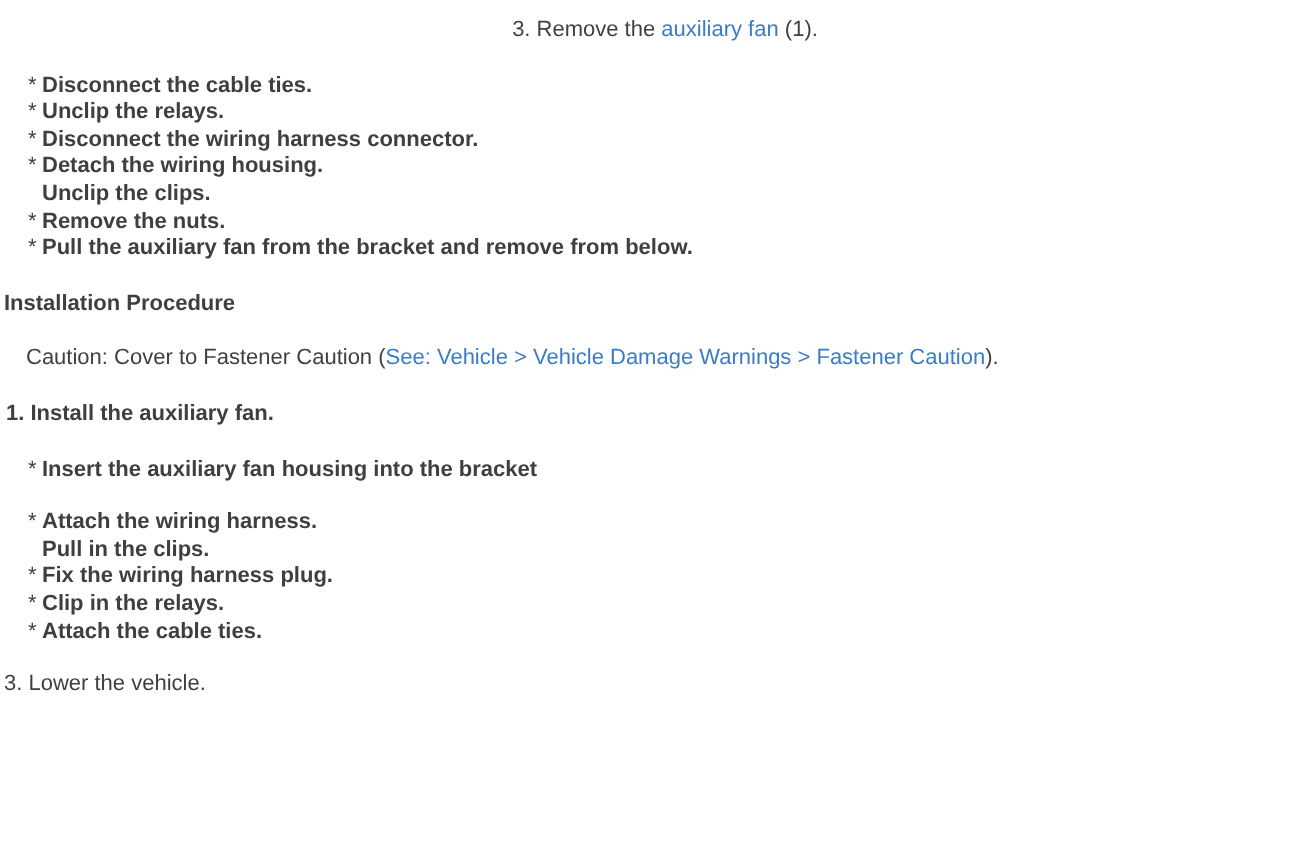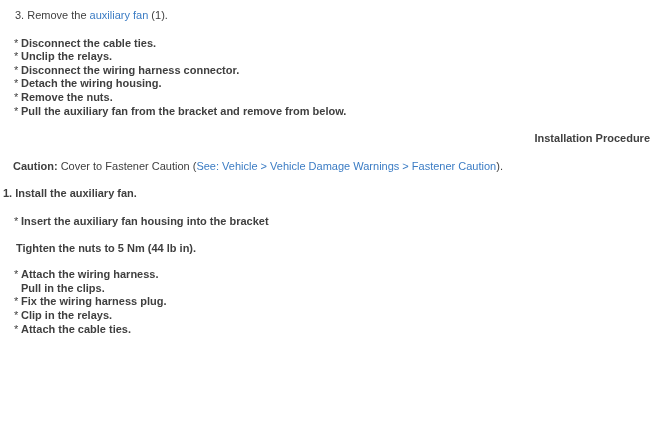--- a/index.html
+++ b/index.html
@@ -8,41 +8,40 @@
     height: 423px;
     background: #ffffff;
     font-family: "Liberation Sans", sans-serif;
     font-size: 11px;
     line-height: 13.6px;
     color: #3f3f3f;
     overflow: hidden;
   }
   .page { padding-top: 9px; }
 
-  .step-line { margin-left: 15px; }
+  .step-line { margin-left: 15px; text-align: center; }
   .link {
     color: #3b7cc4;
     text-decoration: none;
     cursor: pointer;
   }
-  b, .bold { font-weight: bold; }
+  b, .bold { font-weight: normal; }
 
   .bullet-list { margin-top: 14px; }
   .bullet-row { display: flex; }
   .bullet-row .marker {
     flex: 0 0 7px;
     margin-left: 14px;
   }
   .bullet-row .txt { flex: 1 1 auto; font-weight: bold; }
 
   .section-heading {
     margin-top: 14px;
     margin-left: 2px;
     font-weight: bold;
-    text-align: right;
   }
   .caution-block {
     margin-top: 14px;
     margin-left: 13px;
   }
   .numbered-step {
     margin-top: 14px;
     margin-left: 3px;
     font-weight: bold;
   }
@@ -79,20 +78,24 @@
     </div>
     <div class="bullet-row">
       <span class="marker">*</span>
       <span class="txt">Disconnect the wiring harness connector.</span>
     </div>
     <div class="bullet-row">
       <span class="marker">*</span>
       <span class="txt">Detach the wiring housing.</span>
     </div>
     <div class="bullet-row">
+      <span class="marker"></span>
+      <span class="txt">Unclip the clips.</span>
+    </div>
+    <div class="bullet-row">
       <span class="marker">*</span>
       <span class="txt">Remove the nuts.</span>
     </div>
     <div class="bullet-row">
       <span class="marker">*</span>
       <span class="txt">Pull the auxiliary fan from the bracket and remove from below.</span>
     </div>
   </div>
 
   <div class="section-heading">Installation Procedure</div>
@@ -103,21 +106,20 @@
 
   <div class="numbered-step">1. Install the auxiliary fan.</div>
 
   <div class="single-bullet">
     <div class="bullet-row">
       <span class="marker">*</span>
       <span class="txt">Insert the auxiliary fan housing into the bracket</span>
     </div>
   </div>
 
-  <div class="torque-note">Tighten the nuts to 5 Nm (44 lb in).</div>
 
   <div class="bullet-list-2">
     <div class="bullet-row">
       <span class="marker">*</span>
       <span class="txt">Attach the wiring harness.</span>
     </div>
     <div class="bullet-row">
       <span class="marker"></span>
       <span class="txt">Pull in the clips.</span>
     </div>
@@ -129,15 +131,16 @@
       <span class="marker">*</span>
       <span class="txt">Clip in the relays.</span>
     </div>
     <div class="bullet-row">
       <span class="marker">*</span>
       <span class="txt">Attach the cable ties.</span>
     </div>
   </div>
 
   <div class="final-steps">
+    <div>3. Lower the vehicle.</div>
   </div>
 
 </div>
 
 </body></html>

